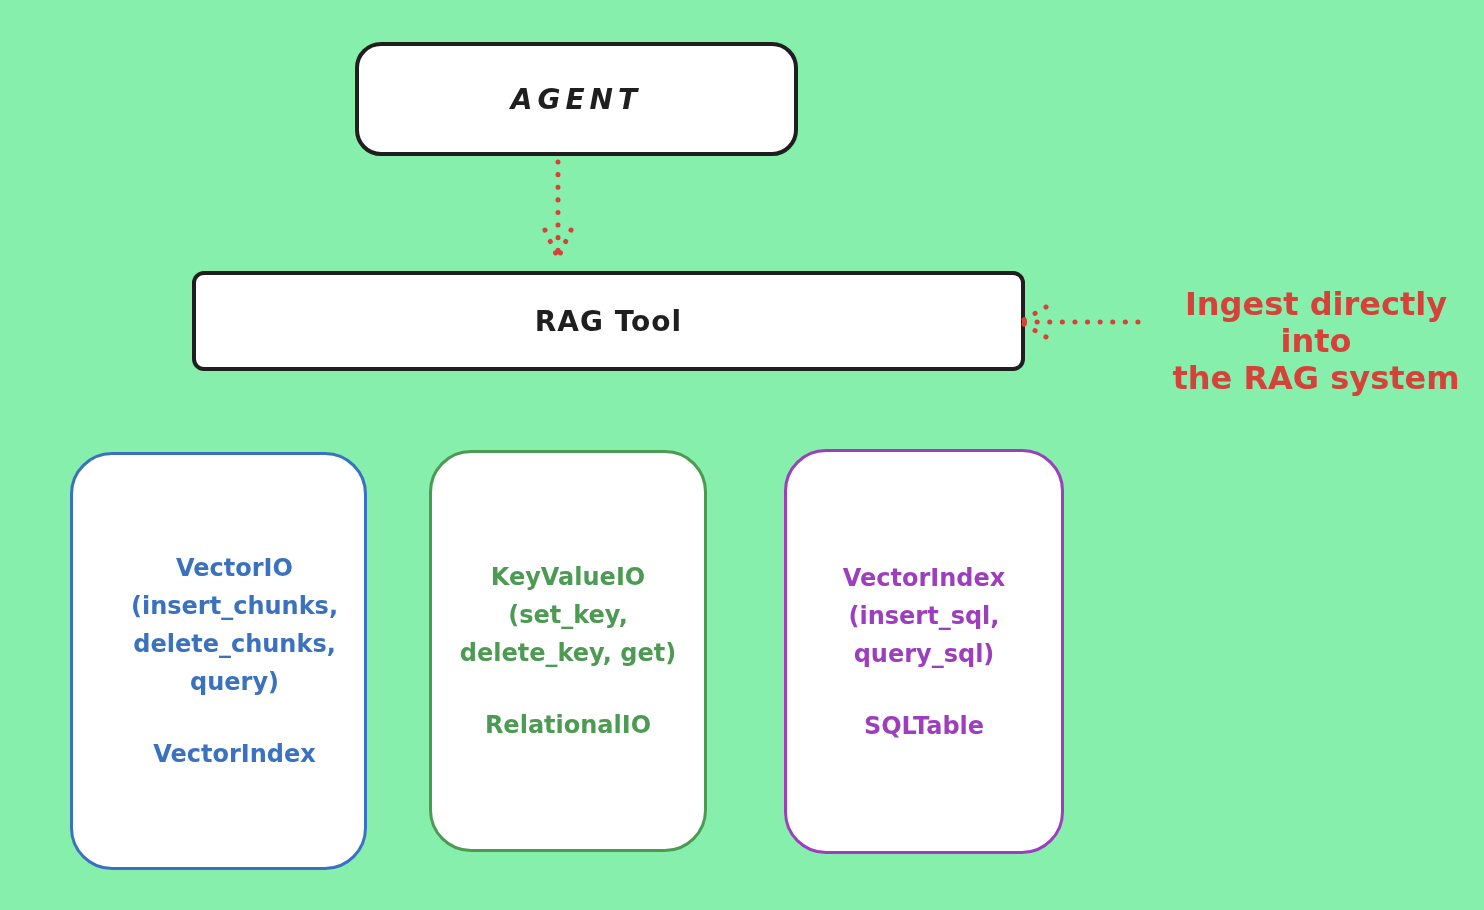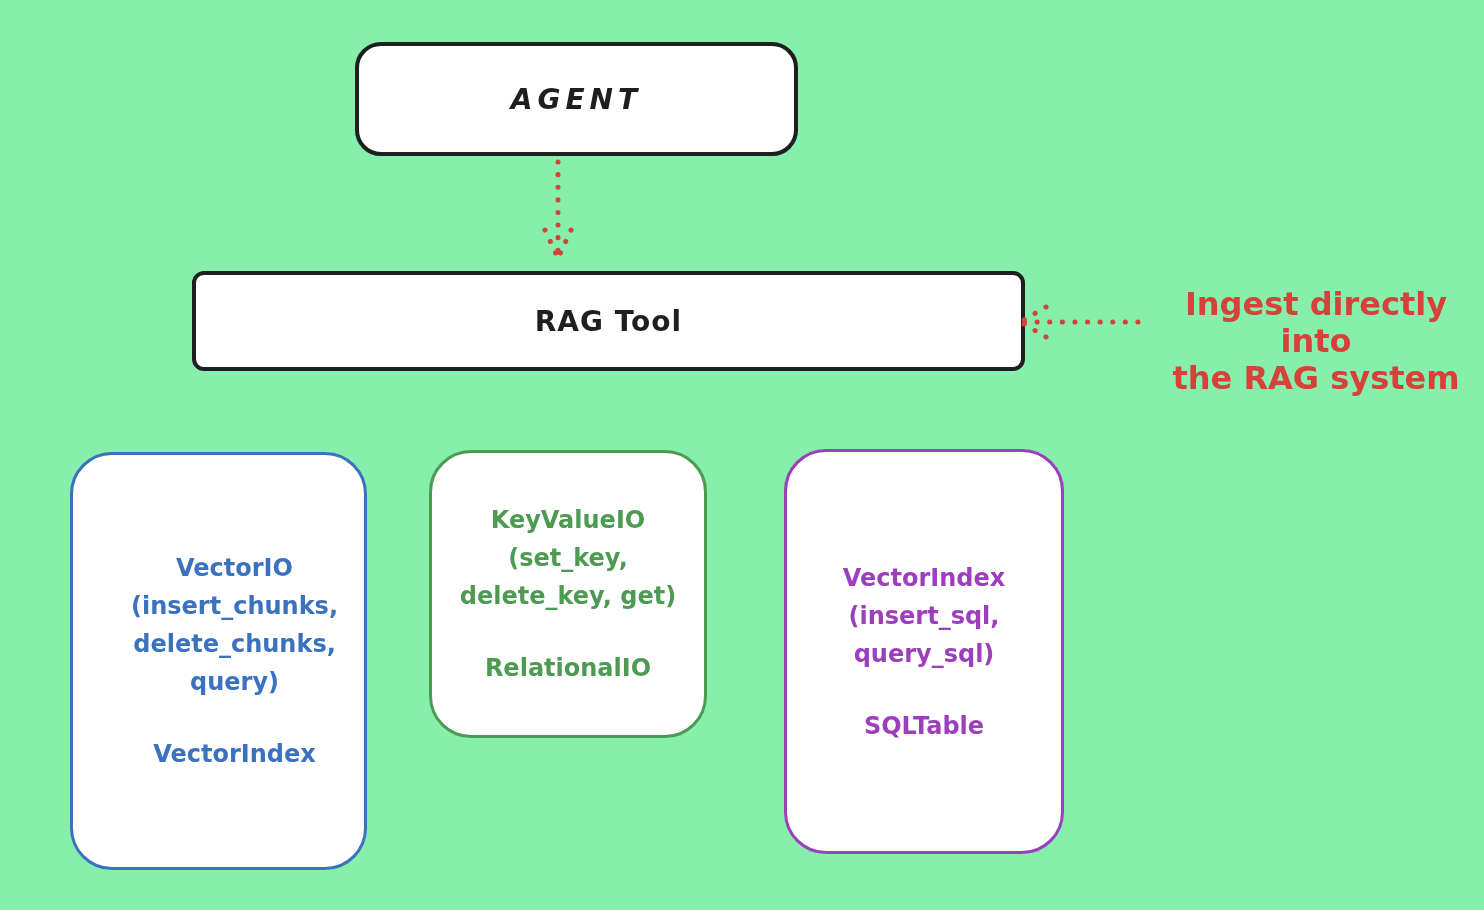--- a/index.html
+++ b/index.html
@@ -51,21 +51,21 @@
     font-size: 28px;
     letter-spacing: 1px;
   }
   .backend-box {
     border-width: 3.5px;
     border-style: solid;
     border-radius: 42px;
     flex-direction: column;
   }
   .backend-vector     { left: 70px;  top: 452px; width: 297px; height: 418px; padding-left: 32px; }
-  .backend-keyvalue   { left: 429px; top: 450px; width: 278px; height: 288px; }
+  .backend-keyvalue   { left: 429px; top: 450px; width: 278px; height: 402px; }
   .backend-relational { left: 784px; top: 449px; width: 280px; height: 405px; }
   .backend-api {
     font-size: 24px;
     font-weight: bold;
     line-height: 38px;
     text-align: center;
     white-space: pre-line;
   }
   .backend-index {
     font-size: 24px;

